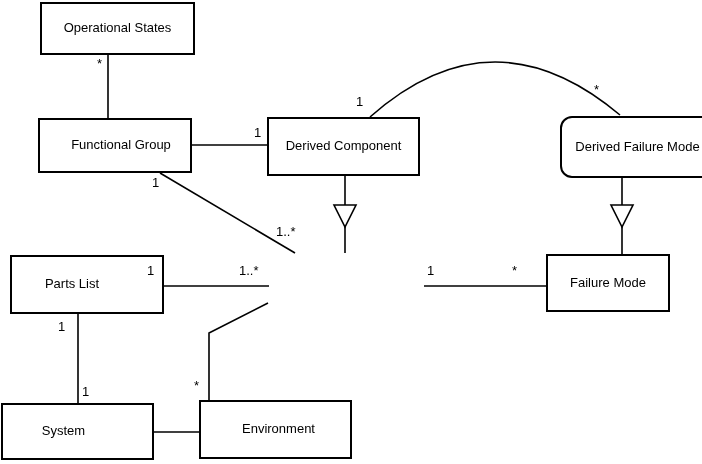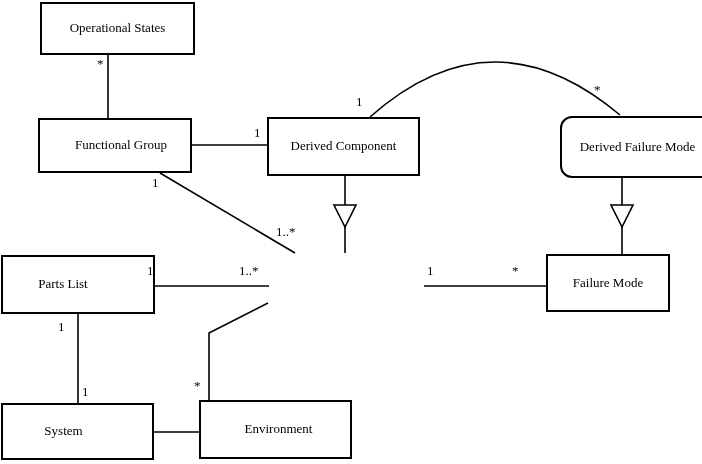--- a/index.html
+++ b/index.html
@@ -5,21 +5,21 @@
   html, body {
     margin: 0;
     padding: 0;
     background: #ffffff;
   }
   #canvas {
     position: relative;
     width: 702px;
     height: 464px;
     background: #ffffff;
-    font-family: Liberation Serif, serif;
+    font-family: Liberation Sans, sans-serif;
     color: #000000;
     overflow: hidden;
   }
   #wires {
     position: absolute;
     left: 0;
     top: 0;
     z-index: 1;
   }
   .uml-class {
@@ -112,21 +112,21 @@
   </div>
 
   <div class="uml-class" style="left:267px; top:117px; width:153px; height:59px;align-items:center;">
     <span class="cls-name">Derived Component</span>
   </div>
 
   <div class="uml-class" style="left:560px; top:116px; width:155px; height:62px;border-radius:12px;">
     <span class="cls-name">Derived Failure Mode</span>
   </div>
 
-  <div class="uml-class" style="left:1px; top:255px; width:154px; height:59px;">
+  <div class="uml-class" style="left:10px; top:255px; width:154px; height:59px;">
     <span class="cls-name" style="left:-15px;">Parts List</span>
   </div>
 
 
   <div class="uml-class" style="left:546px; top:254px; width:124px; height:58px;">
     <span class="cls-name">Failure Mode</span>
   </div>
 
   <div class="uml-class" style="left:1px; top:403px; width:153px; height:57px;">
     <span class="cls-name" style="left:-14px;">System</span>

